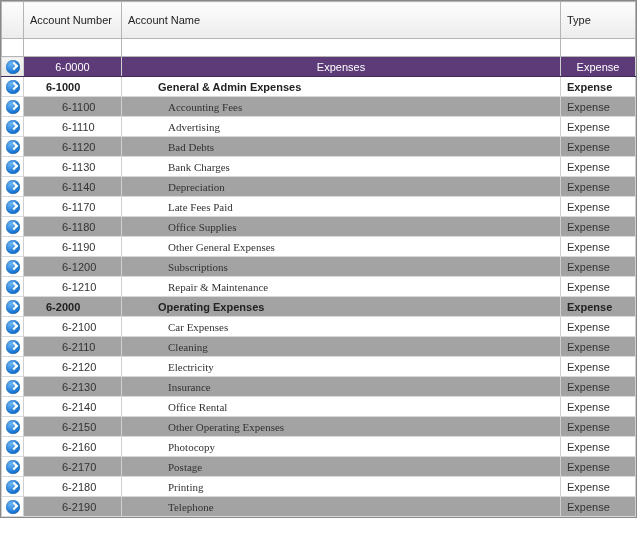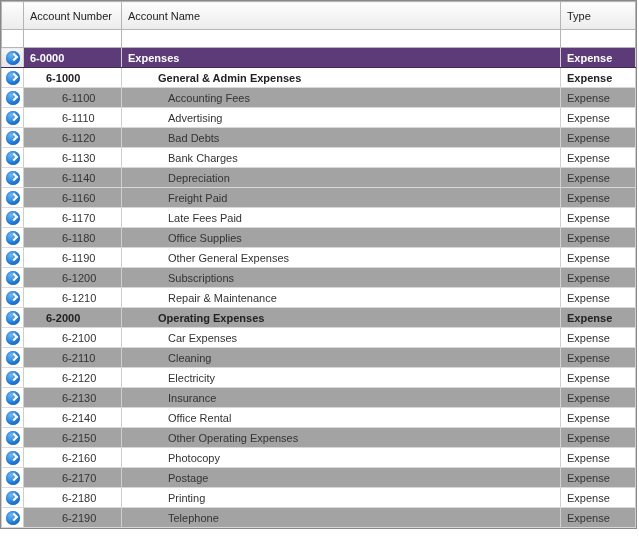--- a/index.html
+++ b/index.html
@@ -23,21 +23,21 @@
   }
   col.c-arrow { width: 22px; }
   col.c-num   { width: 98px; }
   col.c-name  { width: auto; }
   col.c-type  { width: 75px; }
 
   
   thead th {
     background: linear-gradient(#fdfdfd, #ececec);
     border: 1px solid #b5b5b5;
-    padding: 3px 6px;
+    padding: 12px 6px;
     text-align: left;
     font-weight: normal;
     color: #222;
     height: 28px;
   }
   thead th.arrow-h { border-left: 1px solid #b5b5b5; }
 
   
   tr.filter td {
     border: 1px solid #b5b5b5;
@@ -61,37 +61,38 @@
   tbody td.arrow-cell {
     text-align: center;
     padding: 0;
     background: #fff !important;
   }
 
   
   tr.selected td {
     background: #5d3b79 !important;
     color: #fff;
-    font-weight: bold;
+    font-weight: normal;
     border-top: 1px solid #41285a;
     border-bottom: 1px solid #41285a;
+    text-align: center;
   }
   tr.selected td.arrow-cell {
     background: linear-gradient(#f5f5f5,#e5e5e5) !important;
   }
 
   .bold { font-weight: bold; color: #222; }
 
   .indent0 { padding-left: 6px !important; }
   .indent1 { padding-left: 22px !important; margin-top: 26px; }
   .indent2 { padding-left: 38px !important; }
 
   .name-indent0 { padding-left: 6px !important; margin-top: 35px; }
   .name-indent1 { padding-left: 36px !important; }
-  .name-indent2 { padding-left: 46px !important; }
+  .name-indent2 { padding-left: 46px !important; font-family: Liberation Serif, serif; }
 
   
   .arrow-ico {
     width: 14px; height: 14px;
     margin: 0 auto;
     border-radius: 50%;
     background: radial-gradient(circle at 35% 30%, #6db7f5 0%, #1e7ad6 60%, #0e5fb0 100%);
     position: relative;
     box-shadow: 0 0 1px #0a4a8a inset;
   }
@@ -180,28 +181,20 @@
           <td>Expense</td>
         </tr>
         <tr class="zebra">
           <td class="arrow-cell">
             <div class="arrow-ico"></div>
           </td>
           <td class="indent2">6-1140</td>
           <td class="name-indent2">Depreciation</td>
           <td>Expense</td>
         </tr>
-        <tr class="zebra">
-          <td class="arrow-cell">
-            <div class="arrow-ico"></div>
-          </td>
-          <td class="indent2">6-1160</td>
-          <td class="name-indent2">Freight Paid</td>
-          <td>Expense</td>
-        </tr>
         <tr>
           <td class="arrow-cell">
             <div class="arrow-ico"></div>
           </td>
           <td class="indent2">6-1170</td>
           <td class="name-indent2">Late Fees Paid</td>
           <td>Expense</td>
         </tr>
         <tr class="zebra">
           <td class="arrow-cell">

